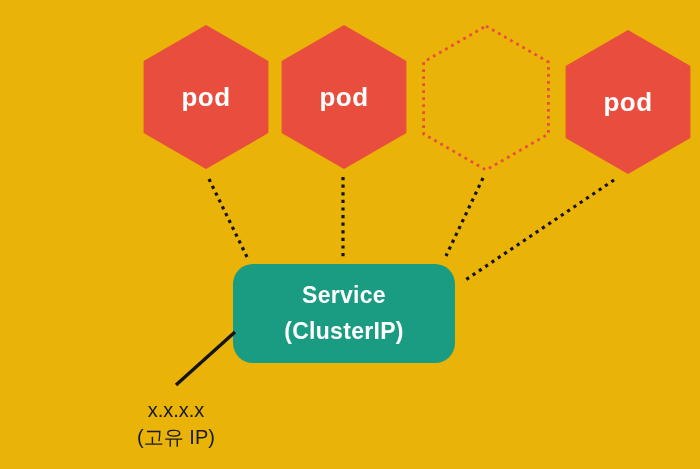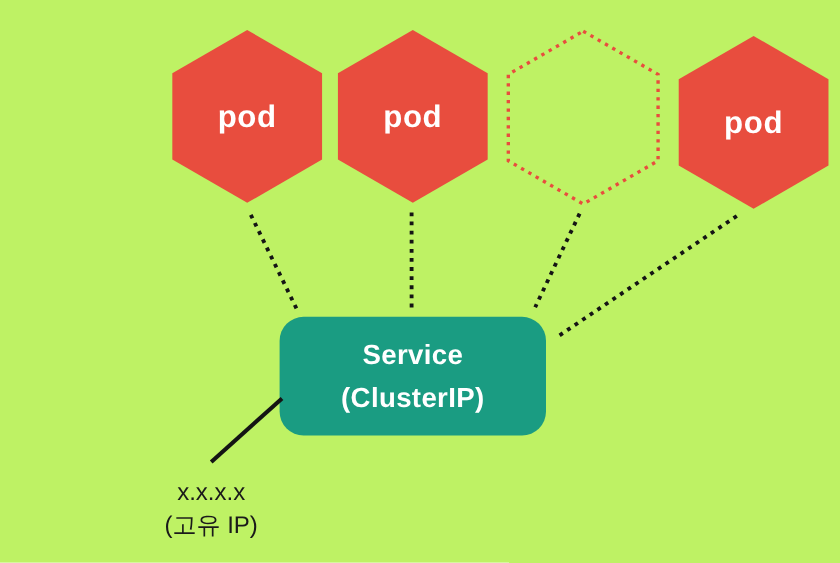--- a/index.html
+++ b/index.html
@@ -4,21 +4,21 @@
 <style>
   html, body {
     margin: 0;
     padding: 0;
     background: #ffffff;
   }
   .canvas {
     position: relative;
     width: 700px;
     height: 469px;
-    background: #bef264;
+    background: #eab308;
     overflow: hidden;
     font-family: "Liberation Sans", "DejaVu Sans", sans-serif;
   }
   svg text {
     font-family: "Liberation Sans", "DejaVu Sans", sans-serif;
   }
   .pod-label {
     font-size: 26px;
     font-weight: bold;
     letter-spacing: 0.5px;

